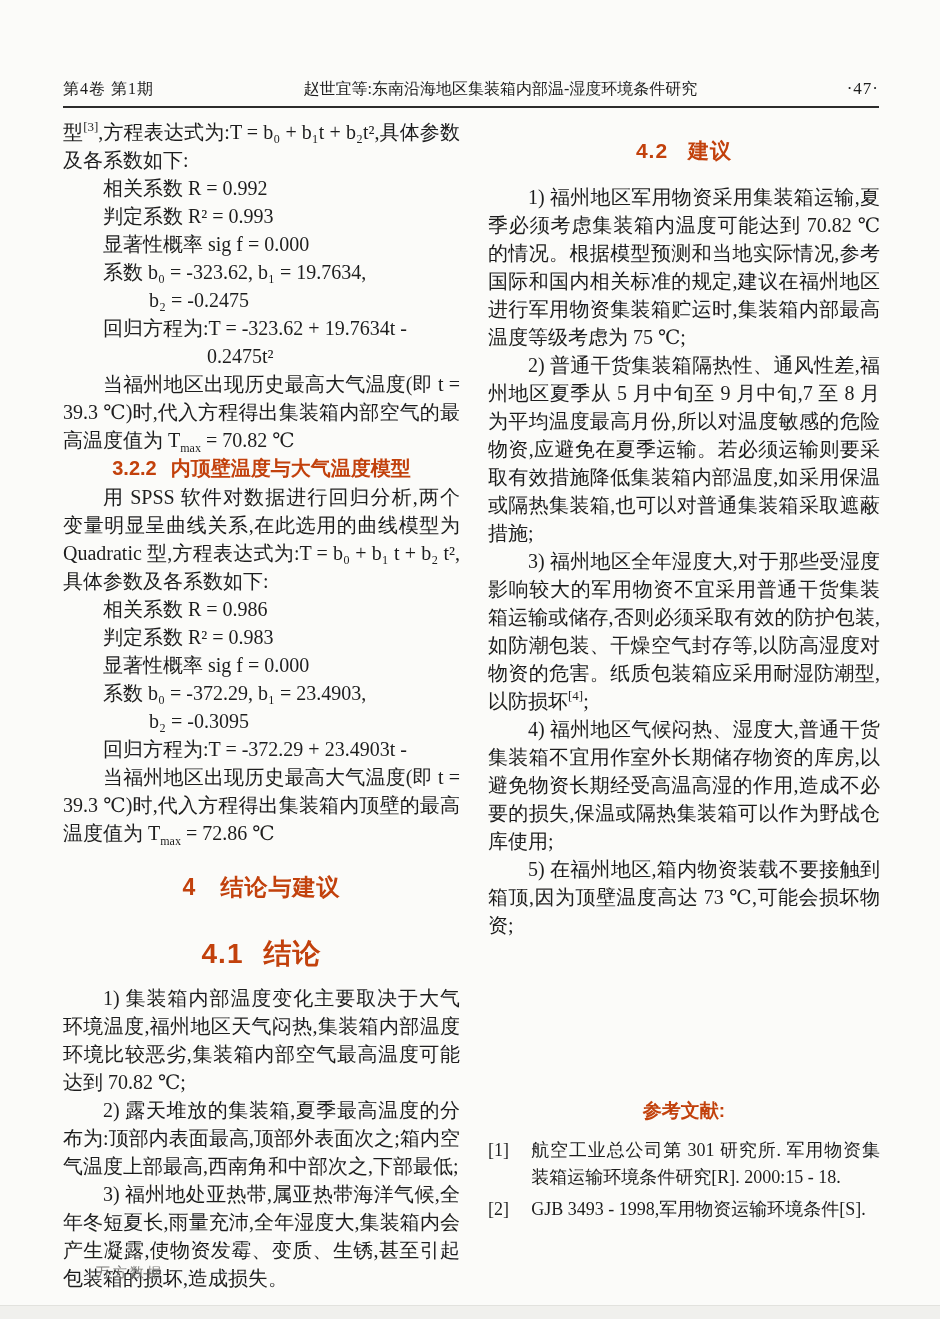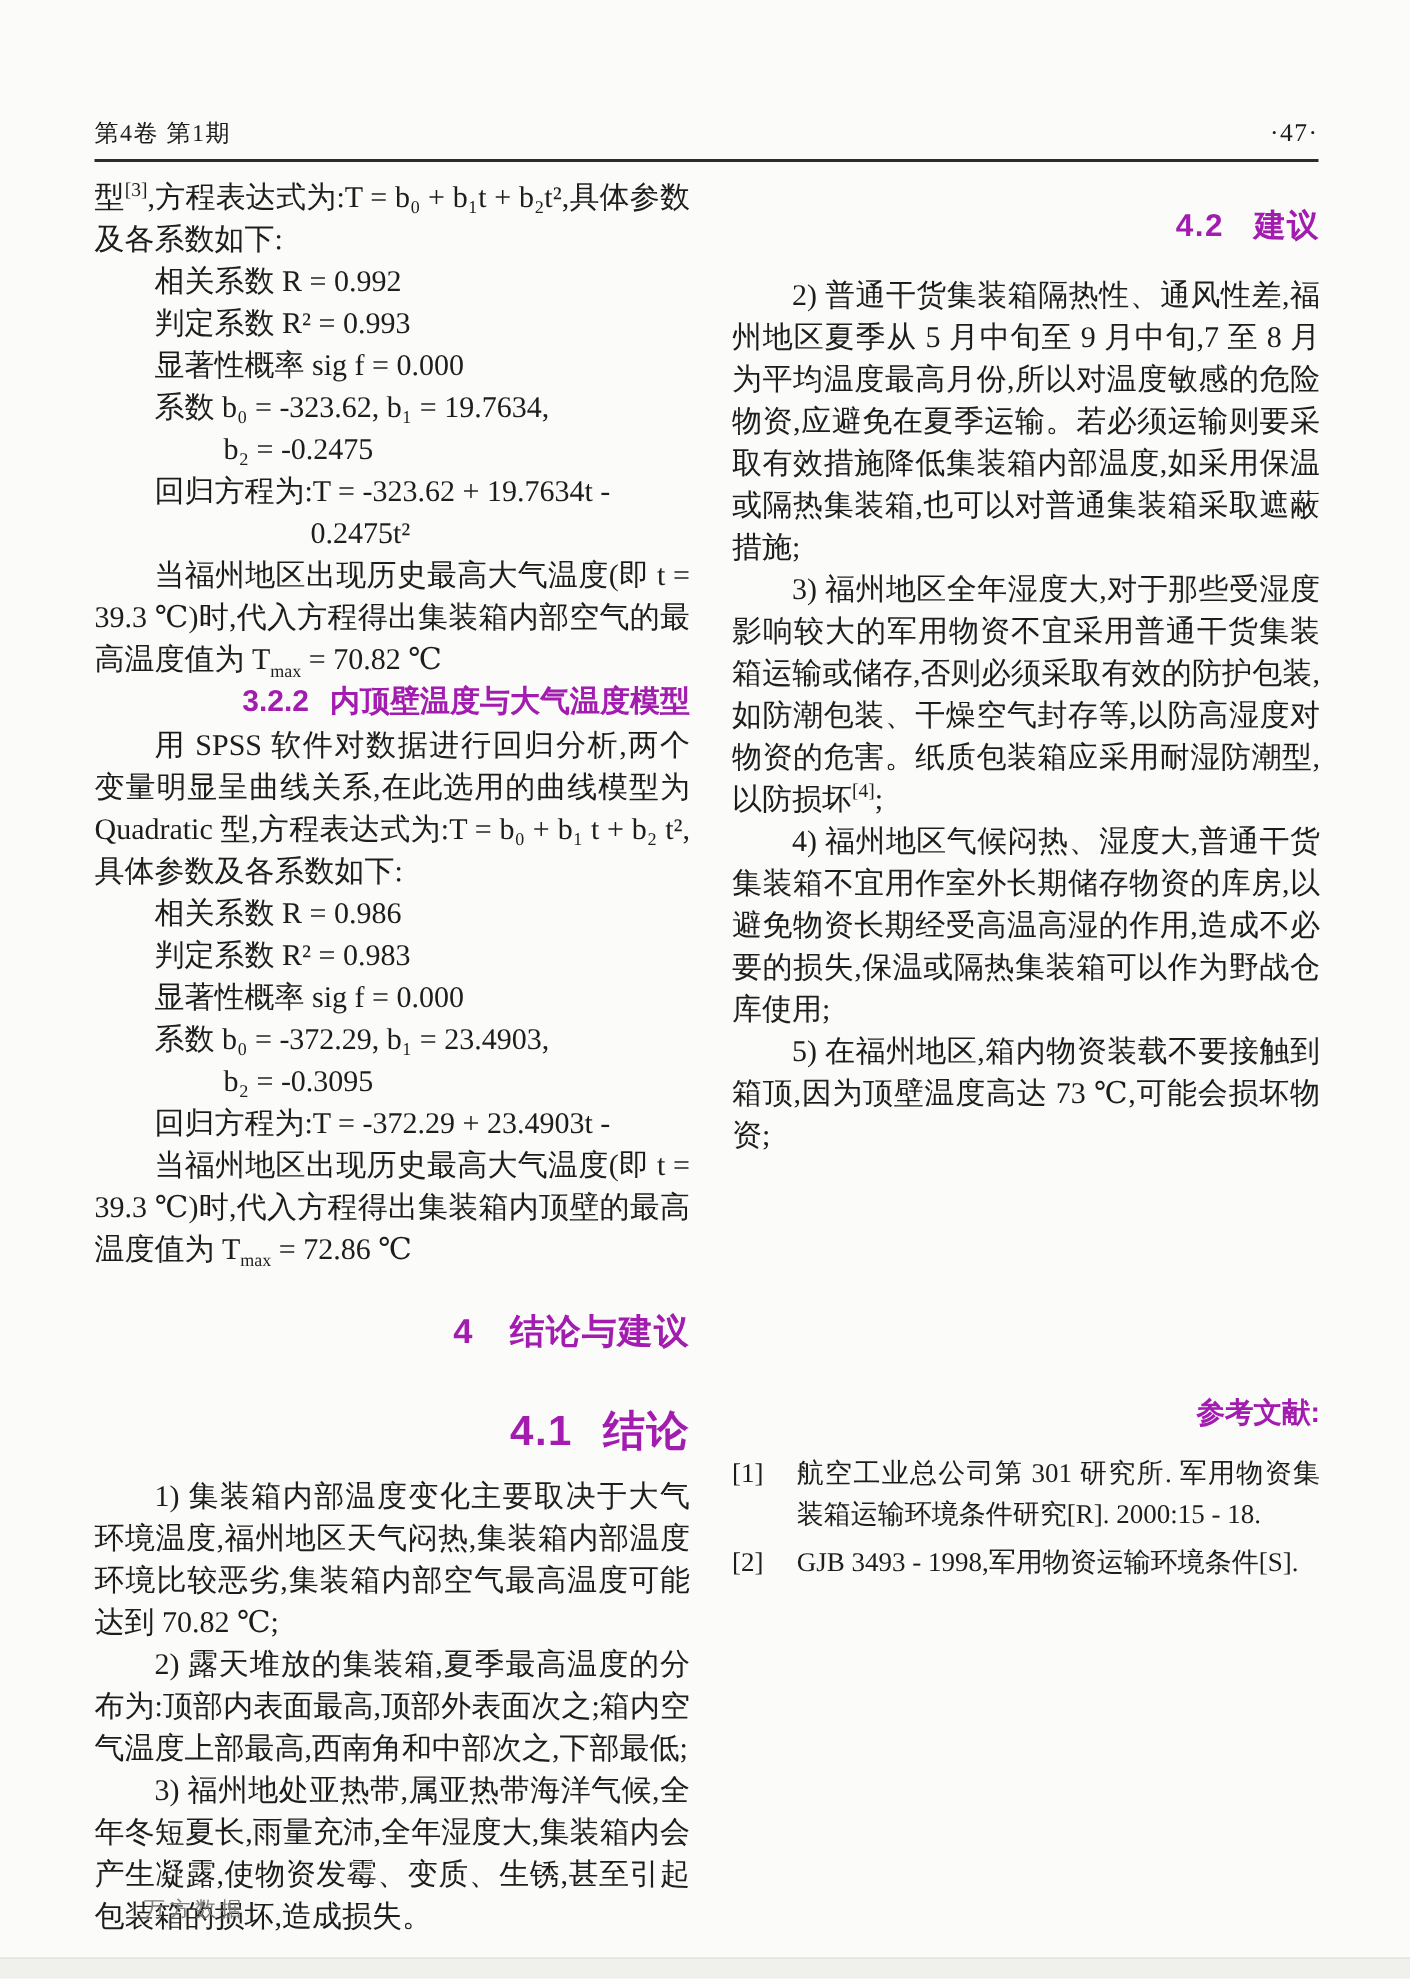--- a/index.html
+++ b/index.html
@@ -29,21 +29,21 @@
   p{margin:0;}
   .ind{text-indent:2em;}
   .stat{padding-left:2em;}
   .stat-deep{padding-left:4.3em;}
   .stat-deeper{padding-left:7.2em;}
   .sup{font-size:13px;vertical-align:super;line-height:0;}
   .sub{font-size:12px;vertical-align:sub;line-height:0;}
   
   h2,h3,.refs-h{
     font-family:"Liberation Sans","DejaVu Sans",sans-serif;
-    font-weight:bold;color:#a21caf;margin:0;text-align:right;
+    font-weight:bold;color:#c2410c;margin:0;text-align:center;
   }
   .h322{font-size:20px;line-height:29px;}
   .h322 .num{margin-right:14px;}
   .h4{font-size:23px;line-height:32px;margin-top:24px;margin-bottom:36px;letter-spacing:1px;}
   .h4 .num{margin-right:24px;}
   .h41{font-size:28px;line-height:30px;margin-bottom:15px;letter-spacing:1px;}
   .h41 .num{margin-right:20px;}
   .h42{font-size:21px;line-height:30px;margin-top:18px;margin-bottom:17px;letter-spacing:1px;}
   .h42 .num{margin-right:20px;}
   
@@ -61,20 +61,21 @@
     background:#f0f0ed;border-top:1px solid #e2e2de;
   }
 </style>
 </head>
 <body>
 
 <div class="page">
 
   <header class="hdr">
     <span class="vol">第4卷  第1期</span>
+    <span class="run">赵世宜等:东南沿海地区集装箱内部温-湿度环境条件研究</span>
     <span class="pageno">·47·</span>
   </header>
   <div class="rule"></div>
 
   <section class="col colL">
 
     <p><span>型</span><span class="sup">[3]</span><span>,方程表达式为:T = b₀ + b₁t + b₂t²,具体参数及各系数如下:</span></p>
 
     <div>
       <p class="stat">相关系数 R = 0.992</p>
@@ -110,20 +111,21 @@
     <p class="ind">1) 集装箱内部温度变化主要取决于大气环境温度,福州地区天气闷热,集装箱内部温度环境比较恶劣,集装箱内部空气最高温度可能达到 70.82 ℃;</p>
     <p class="ind">2) 露天堆放的集装箱,夏季最高温度的分布为:顶部内表面最高,顶部外表面次之;箱内空气温度上部最高,西南角和中部次之,下部最低;</p>
     <p class="ind">3) 福州地处亚热带,属亚热带海洋气候,全年冬短夏长,雨量充沛,全年湿度大,集装箱内会产生凝露,使物资发霉、变质、生锈,甚至引起包装箱的损坏,造成损失。</p>
 
   </section>
 
   <section class="col colR">
 
     <h3 class="h42"><span class="num">4.2</span><span>建议</span></h3>
 
+    <p class="ind">1) 福州地区军用物资采用集装箱运输,夏季必须考虑集装箱内温度可能达到 70.82 ℃ 的情况。根据模型预测和当地实际情况,参考国际和国内相关标准的规定,建议在福州地区进行军用物资集装箱贮运时,集装箱内部最高温度等级考虑为 75 ℃;</p>
     <p class="ind">2) 普通干货集装箱隔热性、通风性差,福州地区夏季从 5 月中旬至 9 月中旬,7 至 8 月为平均温度最高月份,所以对温度敏感的危险物资,应避免在夏季运输。若必须运输则要采取有效措施降低集装箱内部温度,如采用保温或隔热集装箱,也可以对普通集装箱采取遮蔽措施;</p>
     <p class="ind"><span>3) 福州地区全年湿度大,对于那些受湿度影响较大的军用物资不宜采用普通干货集装箱运输或储存,否则必须采取有效的防护包装,如防潮包装、干燥空气封存等,以防高湿度对物资的危害。纸质包装箱应采用耐湿防潮型,以防损坏</span><span class="sup">[4]</span><span>;</span></p>
     <p class="ind">4) 福州地区气候闷热、湿度大,普通干货集装箱不宜用作室外长期储存物资的库房,以避免物资长期经受高温高湿的作用,造成不必要的损失,保温或隔热集装箱可以作为野战仓库使用;</p>
     <p class="ind">5) 在福州地区,箱内物资装载不要接触到箱顶,因为顶壁温度高达 73 ℃,可能会损坏物资;</p>
 
     <div class="refs">
       <div class="refs-h">参考文献:</div>
       <div class="ref">
         <span class="lbl">[1]</span>
         <span class="txt">航空工业总公司第 301 研究所. 军用物资集装箱运输环境条件研究[R]. 2000:15 - 18.</span>

